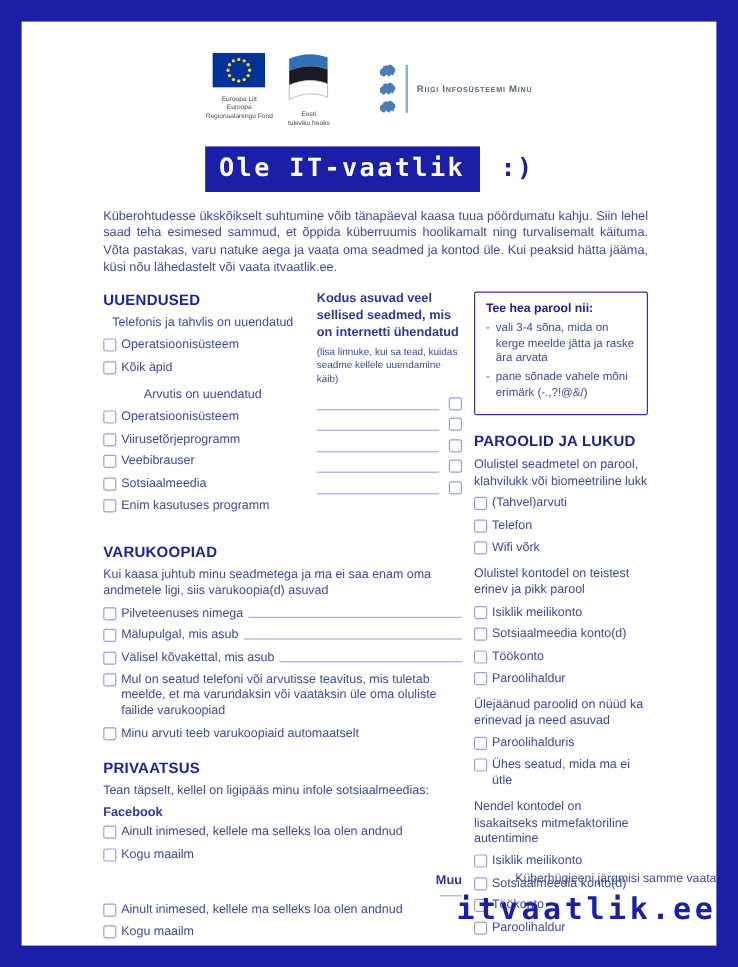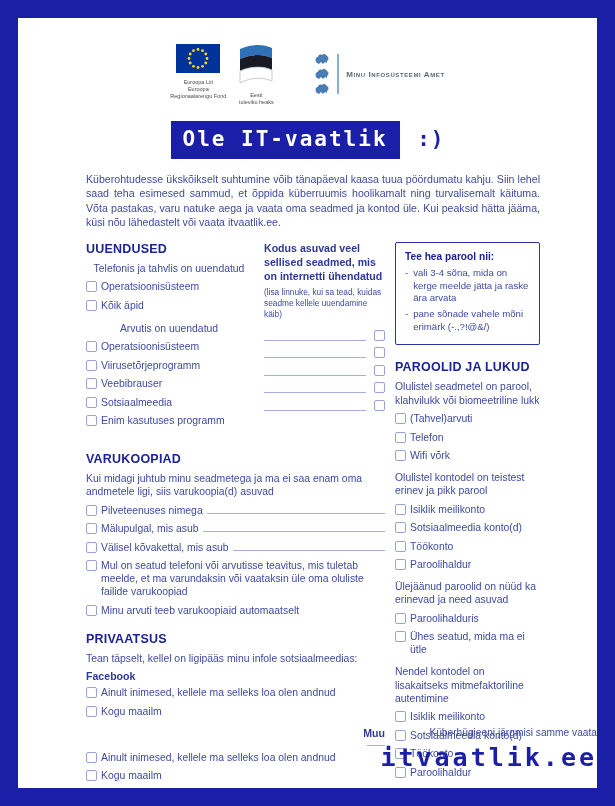--- a/index.html
+++ b/index.html
@@ -108,21 +108,21 @@
     </div>
     <div class="logo-ria">
       <svg width="16" height="46" viewBox="0 0 16 46">
         <g fill="#4a7cb5">
           <path d="M2,11 C1,8 2,6 4,6 C4,4 6,3 8,4 C9,2 12,3 13,5 C15,6 15,9 13,10 L13,12 L11,11 L9,13 L7,11 L5,13 L3,12 Z"></path>
           <path d="M2,26 C1,23 2,21 4,21 C4,19 6,18 8,19 C9,17 12,18 13,20 C15,21 15,24 13,25 L13,27 L11,26 L9,28 L7,26 L5,28 L3,27 Z"></path>
           <path d="M2,41 C1,38 2,36 4,36 C4,34 6,33 8,34 C9,32 12,33 13,35 C15,36 15,39 13,40 L13,42 L11,41 L9,43 L7,41 L5,43 L3,42 Z"></path>
         </g>
       </svg>
       <div class="ria-sep"></div>
-      <span class="ria-label">Minu Infosüsteemi Amet</span>
+      <span class="ria-label">Riigi Infosüsteemi Minu</span>
     </div>
   </div>
 
   <div class="title-row">
     <span class="title-box">Ole IT-vaatlik</span>
     <span class="title-suffix">:)</span>
   </div>
 
   <p class="intro">Küberohtudesse ükskõikselt suhtumine võib tänapäeval kaasa tuua pöördumatu kahju. Siin lehel saad teha esimesed sammud, et õppida küberruumis hoolikamalt ning turvalisemalt käituma. Võta pastakas, varu natuke aega ja vaata oma seadmed ja kontod üle. Kui peaksid hätta jääma, küsi nõu lähedastelt või vaata itvaatlik.ee.</p>
 
@@ -194,21 +194,21 @@
               <div class="blank-row">
                 <span class="fill-line"></span>
                 <span class="checkbox"></span>
               </div>
             </div>
         </div>
       </div>
 
       <section class="block">
         <h2 class="section-title">VARUKOOPIAD</h2>
-        <p class="lead">Kui midagi juhtub minu seadmetega ja ma ei saa enam oma andmetele ligi, siis varukoopia(d) asuvad</p>
+        <p class="lead">Kui kaasa juhtub minu seadmetega ja ma ei saa enam oma andmetele ligi, siis varukoopia(d) asuvad</p>
         <div>
             <div class="check-row">
               <span class="checkbox"></span>
               <span class="check-label">Pilveteenuses nimega</span>
               <span class="fill-line"></span>
             </div>
             <div class="check-row">
               <span class="checkbox"></span>
               <span class="check-label">Mälupulgal, mis asub</span>
               <span class="fill-line"></span>

